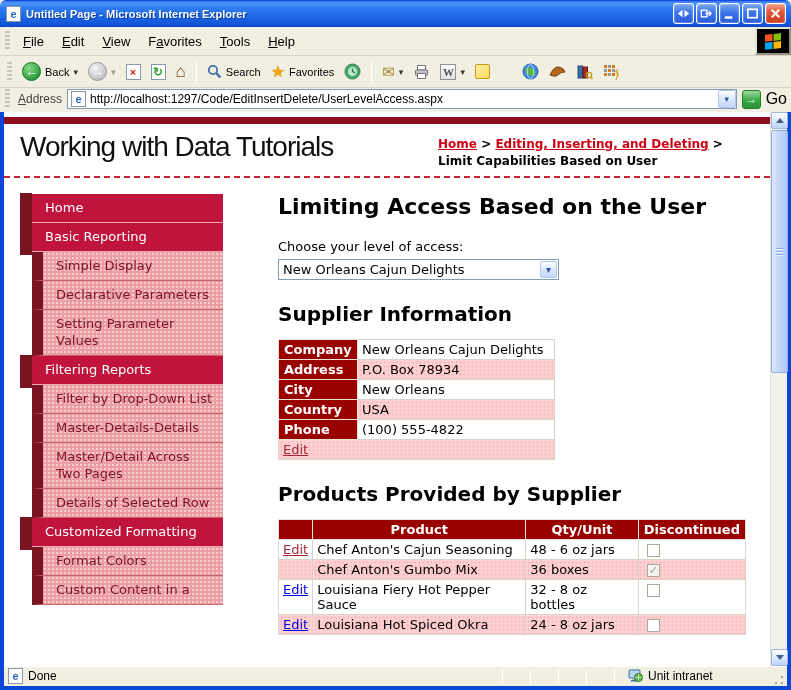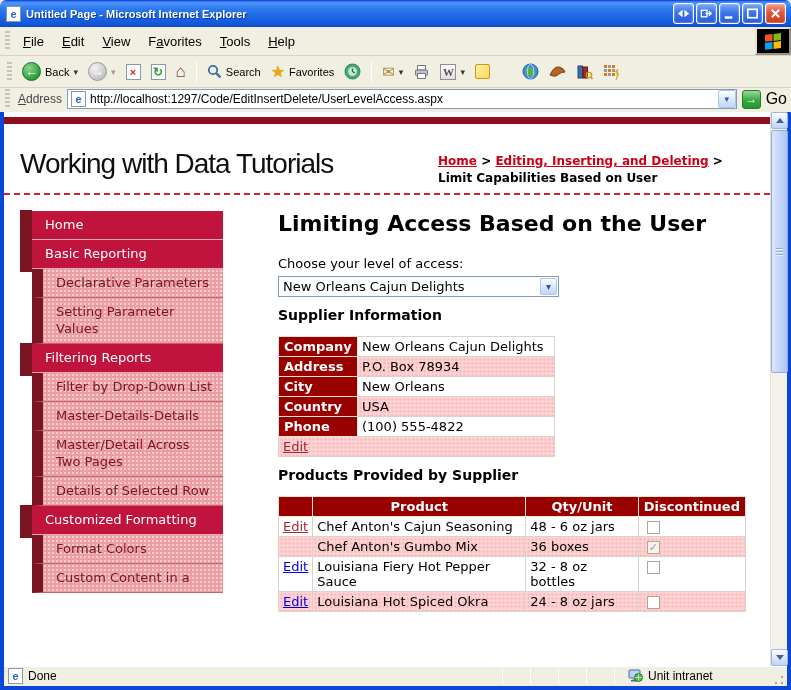--- a/index.html
+++ b/index.html
@@ -89,21 +89,21 @@
     color:#fff; font-weight:bold; font-size:12px; display:flex; align-items:center; justify-content:center;
   }
   .go-lbl { font-size:16px; }
   
   .contentframe {
     height:554px; display:flex; background:#fff;
     border-left:4px solid #0B47D6; border-right:4px solid #0B47D6;
   }
   .page { flex:1; overflow:hidden; font-family:"DejaVu Sans",sans-serif; padding-top:5px; }
   .topbar { height:7px; background:#8E0E1E; }
-  .masthead { display:flex; padding:24px 10px 2px 16px; }
+  .masthead { display:flex; padding:7px 10px 2px 16px; }
   .site-title { flex:1; font-family:"Liberation Sans",sans-serif; font-size:28px; color:#101010; letter-spacing:-1px; }
   .crumbs { width:322px; font-size:12px; font-weight:bold; line-height:17px; padding-top:5px; color:#000; }
   .crumbs a { color:#CC0011; }
   .dashrule { border-bottom:2px dashed #CC2233; margin-top:4px; }
   .bodyrow { display:flex; padding-top:16px; }
   
   .sidebar { width:203px; margin-left:16px; flex-shrink:0; }
   .s-item { position:relative; margin-left:12px; font-size:13px; line-height:17px; cursor:pointer; }
   .item1 { background:#C0143C; color:#fff; padding:5px 6px 6px 13px; border-bottom:1px solid #EFA8B8; }
   .item1::before { content:""; position:absolute; left:-12px; top:-1px; bottom:-4px; width:12px; background:#7A1421; }
@@ -115,21 +115,21 @@
   }
   
   .main { flex:1; padding-left:55px; padding-right:24px; }
   .main h1 { font-size:22px; margin:0 0 20px; color:#000; }
   .access-label { font-size:13px; margin-bottom:5px; }
   .selectbox {
     width:281px; height:21px; border:1px solid #7F9DB9; background:#fff;
     display:flex; align-items:center; font-size:13px; padding-left:4px;
   }
   .selectbox .dd-btn { margin-left:auto; margin-right:1px; width:17px; height:17px; font-size:10px; }
-  .main h2 { font-size:14px; margin:10px 0 13px; color:#000; }
+  .main h2 { font-size:20px; margin:22px 0 13px; color:#000; }
   table { border-collapse:collapse; font-size:13px; color:#000; }
   table, th, td { border:1px solid #D8D4C8; }
   th { background:#990000; color:#fff; font-weight:bold; padding:2px 5px; border-color:#E8E4D8; }
   td { padding:2px 4px; vertical-align:top; }
   .sup-table th { text-align:left; width:79px; }
   .sup-table td { width:197px; }
   tr.pink td {
     background-color:#FFD3D3;
     background-image:radial-gradient(rgba(236,157,162,.55) 1px, transparent 1.3px);
     background-size:4px 4px;
@@ -382,20 +382,21 @@
           <span>&gt;</span>
           <div>Limit Capabilities Based on User</div>
         </div>
       </div>
       <div class="dashrule"></div>
 
       <div class="bodyrow">
         <nav class="sidebar">
           <div class="s-item item1"><span>Home</span></div>
           <div class="s-item item1"><span>Basic Reporting</span></div>
+          <div class="s-item item2"><span>Simple Display</span></div>
           <div class="s-item item2"><span>Declarative Parameters</span></div>
           <div class="s-item item2"><span>Setting Parameter Values</span></div>
           <div class="s-item item1"><span>Filtering Reports</span></div>
           <div class="s-item item2"><span>Filter by Drop-Down List</span></div>
           <div class="s-item item2"><span>Master-Details-Details</span></div>
           <div class="s-item item2"><span>Master/Detail Across Two Pages</span></div>
           <div class="s-item item2"><span>Details of Selected Row</span></div>
           <div class="s-item item1"><span>Customized Formatting</span></div>
           <div class="s-item item2"><span>Format Colors</span></div>
           <div class="s-item item2"><span>Custom Content in a</span></div>

